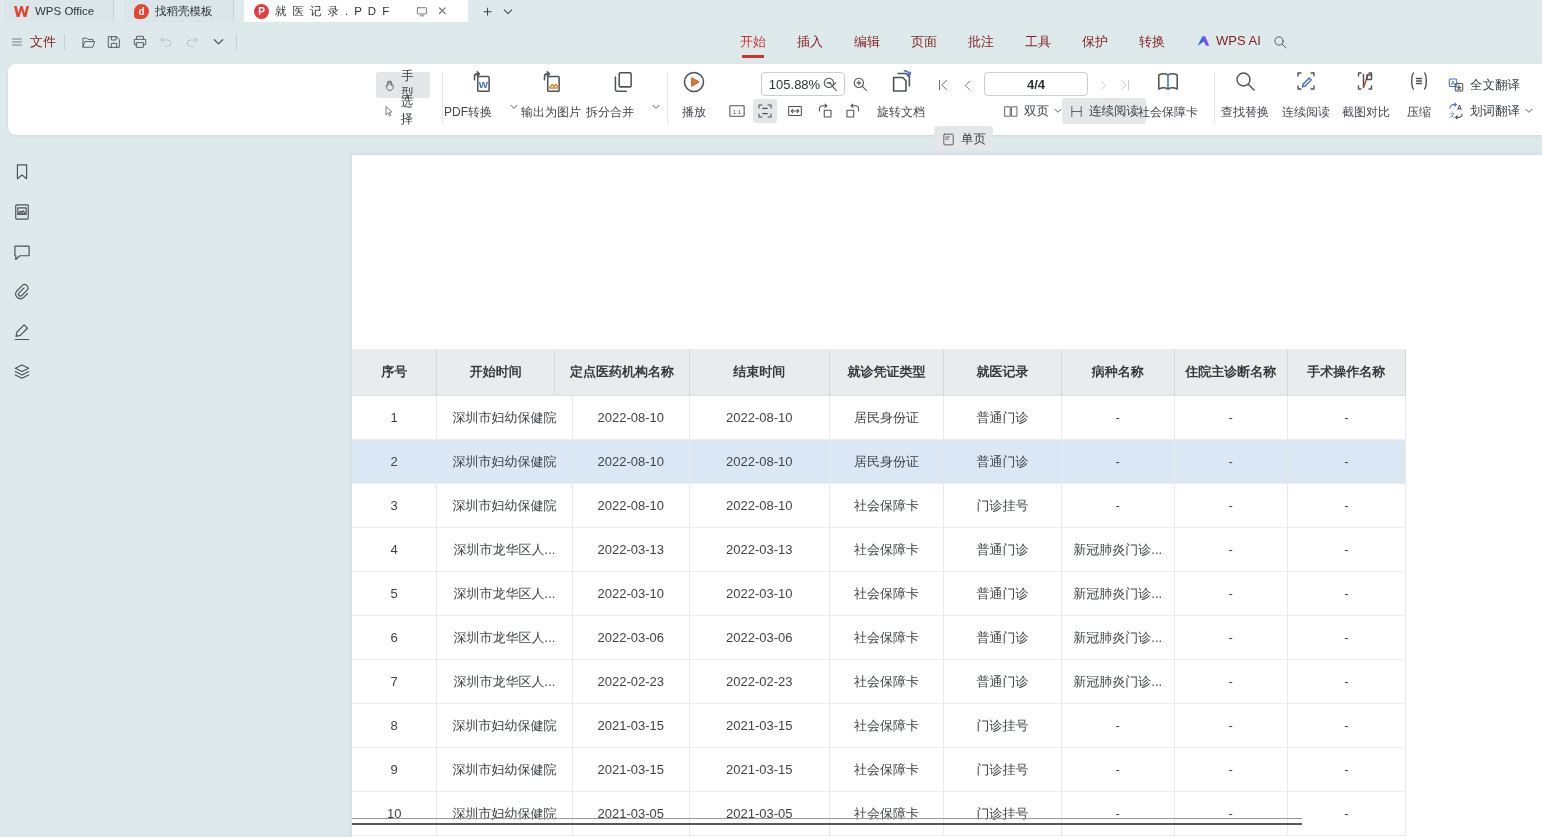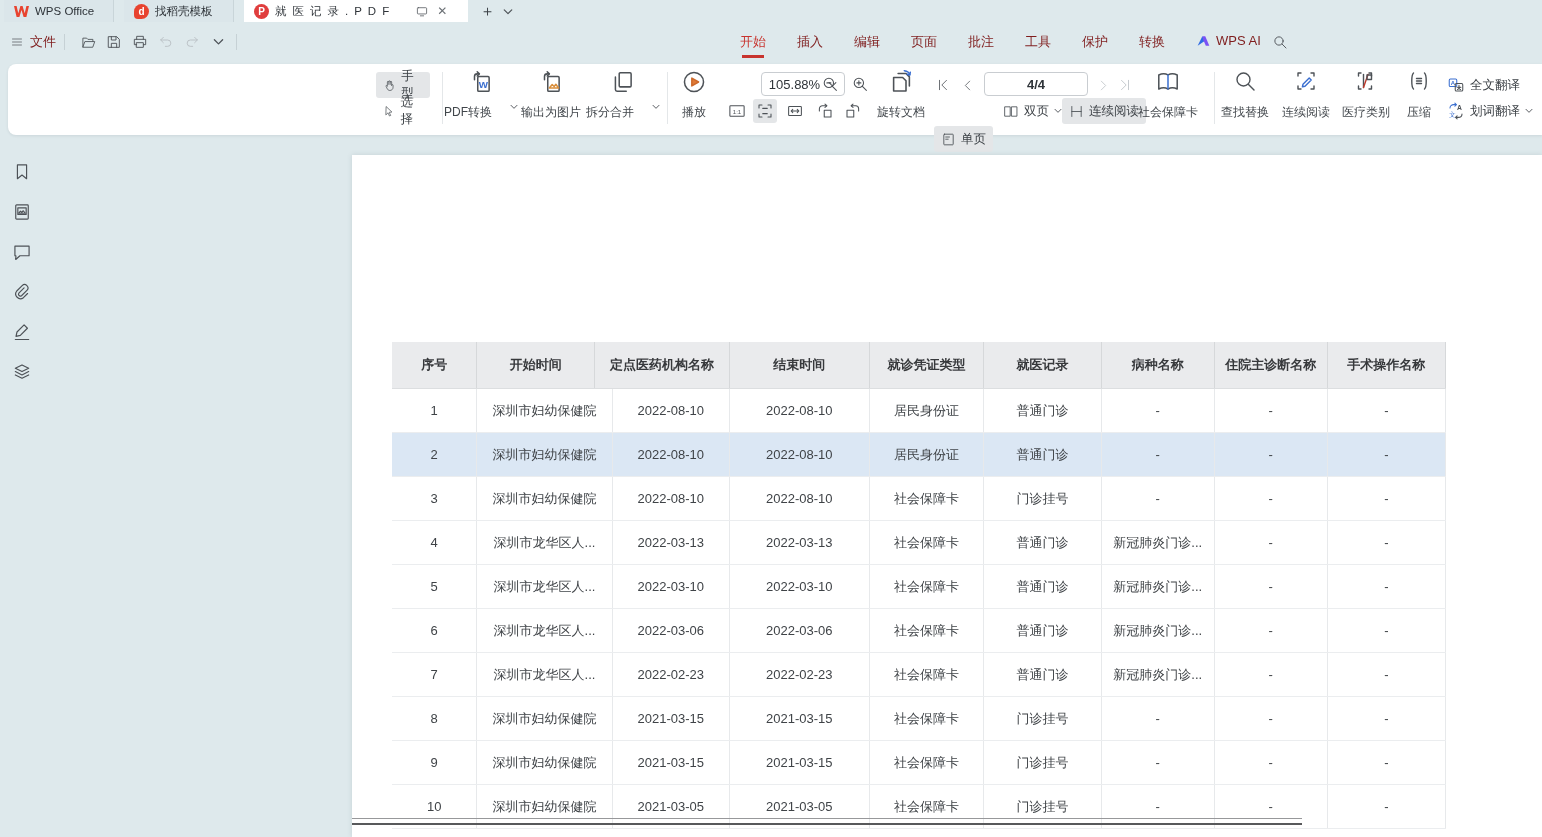--- a/index.html
+++ b/index.html
@@ -54,21 +54,21 @@
          display:flex;align-items:center;justify-content:center;font-size:13px;color:#2f3439;box-sizing:border-box;}
   .navarrow{position:absolute;top:76px;width:18px;height:18px;display:flex;align-items:center;justify-content:center;}
 
   
   .rail{position:absolute;left:0;top:135px;width:44px;bottom:0;}
   .railbtn{position:absolute;left:12px;width:20px;height:20px;}
 
   
   .page{position:absolute;left:352px;top:155px;width:1190px;height:682px;background:#fff;
         box-shadow:0 0 5px rgba(60,80,90,.15);}
-  .tablewrap{position:absolute;left:0;top:187px;width:1054px;margin-left:40px;}
+  .tablewrap{position:absolute;left:0;top:194px;width:1054px;}
   .trh{display:flex;background:#eaebed;height:46px;border-bottom:1px solid #dcdee0;}
   .th{display:flex;align-items:center;justify-content:center;font-size:13px;font-weight:bold;color:#37393c;
       border-right:1px solid #d6d8da;box-sizing:border-box;height:46px;}
   .tr{display:flex;height:43px;border-bottom:1px solid #ebedef;background:#fff;}
   .tr.hl{background:#dbe7f4;}
   .td{display:flex;align-items:center;justify-content:center;font-size:13px;color:#3f4347;
       border-right:1px solid #e7e9eb;box-sizing:border-box;height:43px;white-space:nowrap;overflow:hidden;}
   .tbottom{position:absolute;left:0;top:663px;width:950px;height:4px;
            border-top:1px solid #97989a;border-bottom:2px solid #58595b;box-sizing:content-box;}
 </style>
@@ -377,21 +377,21 @@
       </span>
   </div>
   <div class="bigbtn" style="left:1337px;width:58px;">
     <svg class="ic" width="24" height="24" viewBox="0 0 24 24">
         <path d="M7 4H4.5v3M7 20H4.5v-3M15 4h2.5v3M15 20h2.5v-3"></path>
         <path d="M9.5 5.5v13"></path>
         <path class="redl" d="M9.5 18.5L14 5.5"></path>
         <rect x="13" y="6" width="4.5" height="4.5"></rect>
       </svg>
     <span class="t-label">
-        <span>医疗类别</span>
+        <span>截图对比</span>
       </span>
   </div>
   <div class="bigbtn" style="left:1395px;width:48px;">
     <svg class="ic" width="24" height="24" viewBox="0 0 24 24">
         <path d="M6.5 4C4.2 6 4.2 18 6.5 20M17.5 4c2.3 2 2.3 14 0 16"></path>
         <path d="M9.5 9.5h5M9.5 12h5M9.5 14.5h5"></path>
       </svg>
     <span class="t-label">
         <span>压缩</span>
       </span>

